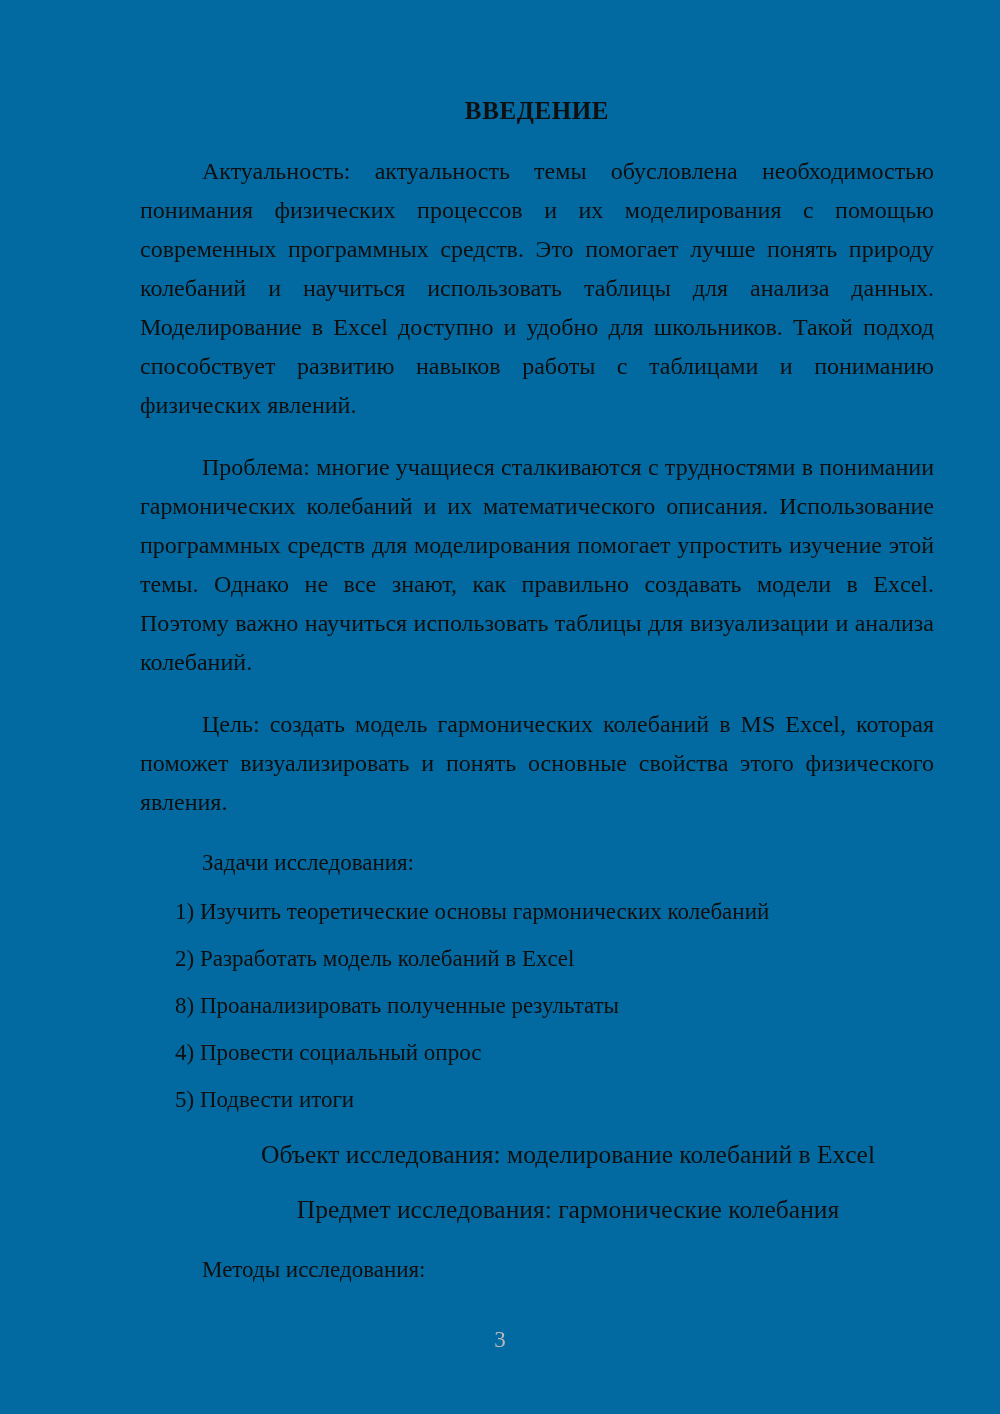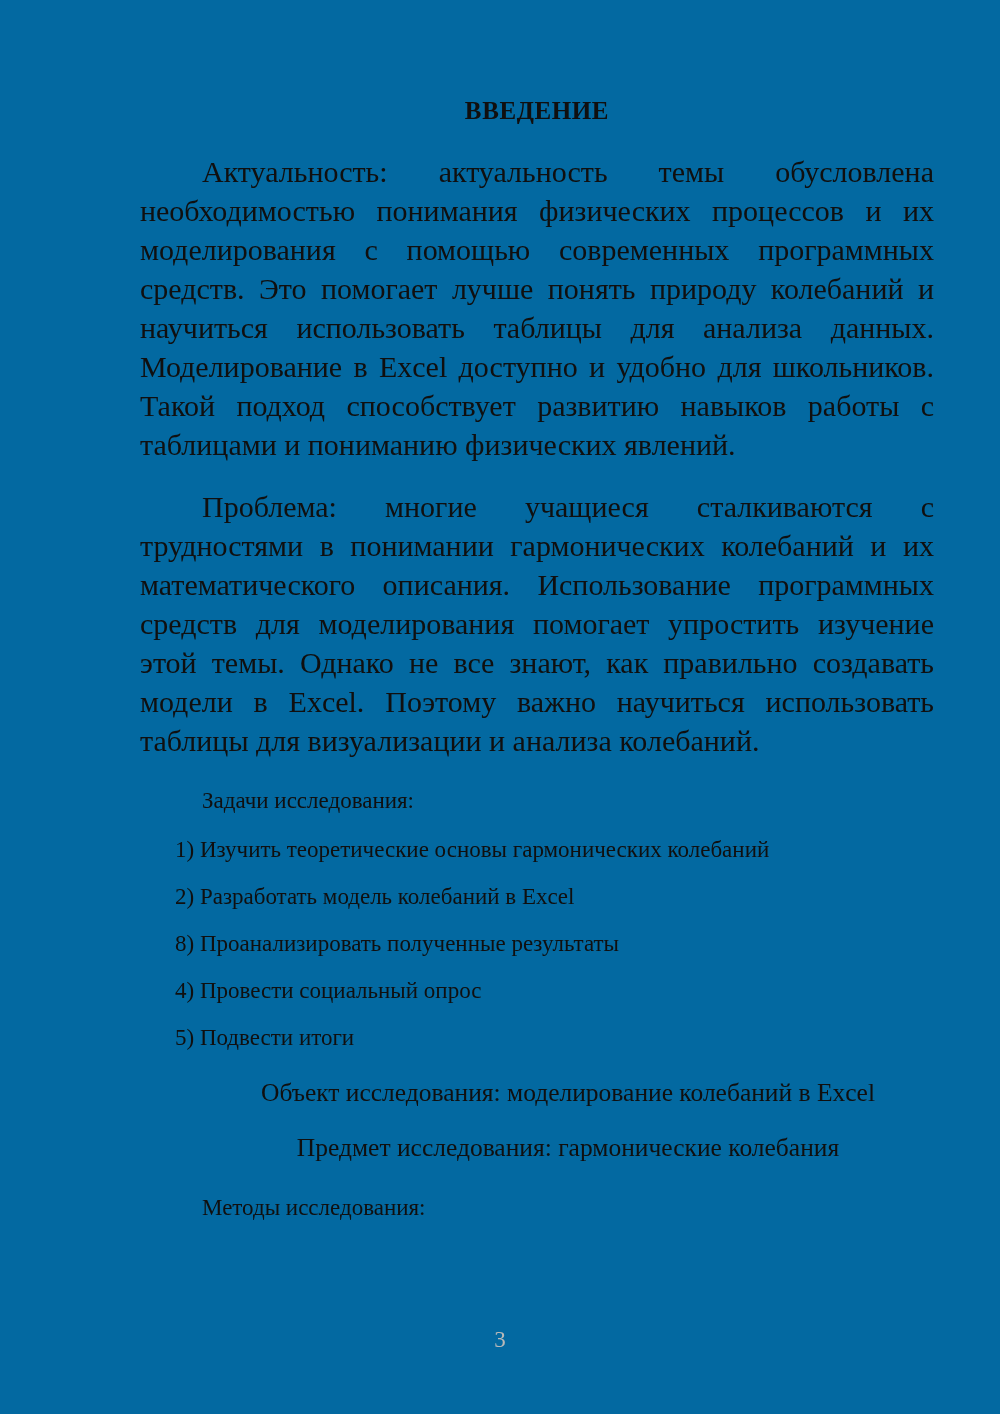--- a/index.html
+++ b/index.html
@@ -29,21 +29,21 @@
     text-align: center;
     font-size: 25px;
     font-weight: bold;
     letter-spacing: 0.6px;
     margin: 0;
     padding-top: 96px;
     line-height: 1.2;
   }
   .para {
     margin: 0;
-    font-size: 30px;
+    font-size: 24px;
     line-height: 39px;
     text-align: justify;
     text-justify: inter-word;
     text-indent: 62px;
     padding-top: 23px;
     hyphens: none;
   }
   .para.first {
     padding-top: 26px;
   }
@@ -96,20 +96,21 @@
 <div class="page">
 
   <div class="content">
 
     <h1 class="doc-heading">ВВЕДЕНИЕ</h1>
 
     <p class="para first">Актуальность: актуальность темы обусловлена необходимостью понимания физических процессов и их моделирования с помощью современных программных средств. Это помогает лучше понять природу колебаний и научиться использовать таблицы для анализа данных. Моделирование в Excel доступно и удобно для школьников. Такой подход способствует развитию навыков работы с таблицами и пониманию физических явлений.</p>
 
     <p class="para">Проблема: многие учащиеся сталкиваются с трудностями в понимании гармонических колебаний и их математического описания. Использование программных средств для моделирования помогает упростить изучение этой темы. Однако не все знают, как правильно создавать модели в Excel. Поэтому важно научиться использовать таблицы для визуализации и анализа колебаний.</p>
 
+    <p class="para">Цель: создать модель гармонических колебаний в MS Excel, которая поможет визуализировать и понять основные свойства этого физического явления.</p>
 
     <p class="sub-head">Задачи исследования:</p>
 
     <ul class="list">
       <li class="list-item">1) Изучить теоретические основы гармонических колебаний</li>
       <li class="list-item">2) Разработать модель колебаний в Excel</li>
       <li class="list-item">8) Проанализировать полученные результаты</li>
       <li class="list-item">4) Провести социальный опрос</li>
       <li class="list-item">5) Подвести итоги</li>
     </ul>

